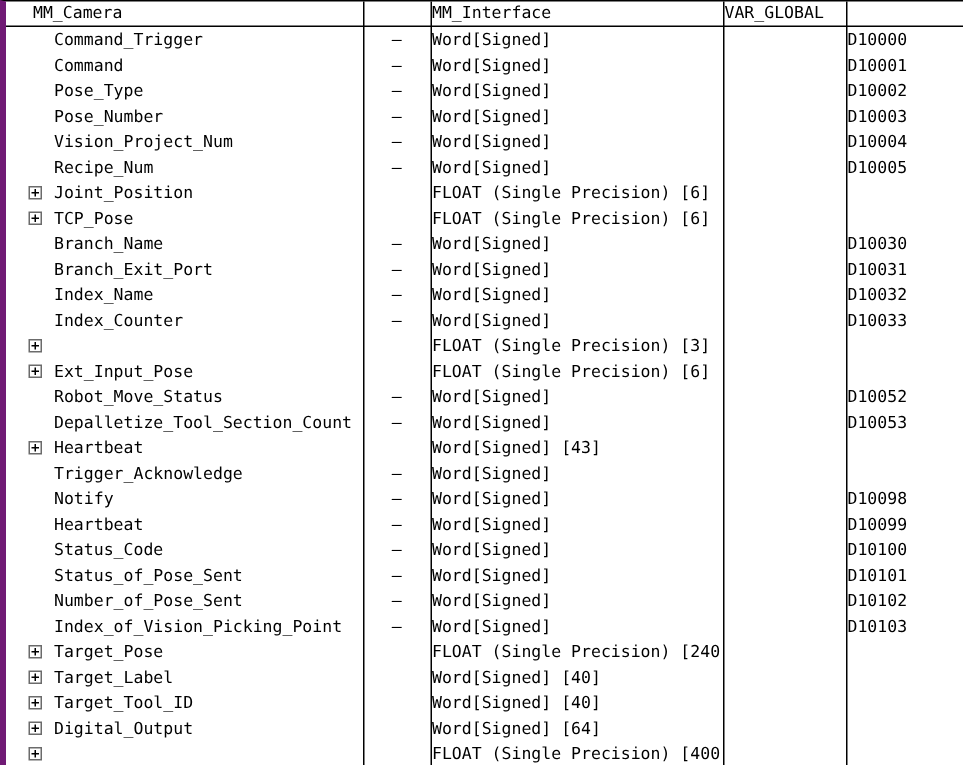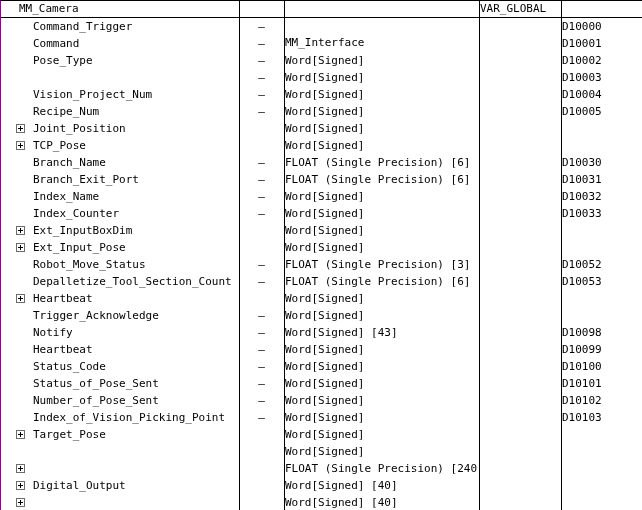--- a/index.html
+++ b/index.html
@@ -14,21 +14,21 @@
     font-size: 11px;
     color: #000000;
     overflow: hidden;
   }
   .grid {
     position: relative;
     width: 642px;
     height: 510px;
     box-sizing: border-box;
     border-top: 1px solid #000;
-    border-left: 1px solid #701a75;
+    border-left: 4px solid #701a75;
   }
   
   .vline {
     position: absolute;
     top: 0;
     bottom: 0;
     width: 1px;
     background: #000000;
   }
   .vline.c1 { left: 238px; }
@@ -53,21 +53,21 @@
     top: 0;
     height: 100%;
     overflow: hidden;
     text-overflow: clip;
     white-space: nowrap;
     font-family: "DejaVu Sans Mono", monospace;
     font-size: 11px;
   }
   .col-name   { left: 0px;   width: 237px; }
   .col-dash   { left: 239px; width: 43px;  text-align: center; }
-  .col-type   { left: 284px; width: 193px; margin-top: 34px; }
+  .col-type   { left: 284px; width: 193px; }
   .col-global { left: 479px; width: 80px;  }
   .col-addr   { left: 561px; width: 79px;  }
 
   .name-text {
     display: inline-block;
     padding-left: 2px;
   }
   
   .indent-1 { padding-left: 32px; }
 
@@ -142,20 +142,21 @@
         <div class="cell col-addr">D10001</div>
       </div>
       <div class="row">
         <div class="cell col-name"><span class="name-text indent-1">Pose_Type</span></div>
         <div class="cell col-dash dash">—</div>
         <div class="cell col-type">Word[Signed]</div>
         <div class="cell col-global"></div>
         <div class="cell col-addr">D10002</div>
       </div>
       <div class="row">
+        <div class="cell col-name"><span class="name-text indent-1">Pose_Number</span></div>
         <div class="cell col-dash dash">—</div>
         <div class="cell col-type">Word[Signed]</div>
         <div class="cell col-global"></div>
         <div class="cell col-addr">D10003</div>
       </div>
       <div class="row">
         <div class="cell col-name"><span class="name-text indent-1">Vision_Project_Num</span></div>
         <div class="cell col-dash dash">—</div>
         <div class="cell col-type">Word[Signed]</div>
         <div class="cell col-global"></div>
@@ -204,21 +205,21 @@
         <div class="cell col-addr">D10032</div>
       </div>
       <div class="row">
         <div class="cell col-name"><span class="name-text indent-1">Index_Counter</span></div>
         <div class="cell col-dash dash">—</div>
         <div class="cell col-type">Word[Signed]</div>
         <div class="cell col-global"></div>
         <div class="cell col-addr">D10033</div>
       </div>
       <div class="row">
-        <div class="cell col-name"><span class="expander"></span><span class="name-text indent-1">Ext_InputBoxDim</span></div>
+        <div class="cell col-name"><span class="expander"></span></div>
         <div class="cell col-dash dash"></div>
         <div class="cell col-type">FLOAT (Single Precision) [3]</div>
         <div class="cell col-global"></div>
         <div class="cell col-addr"></div>
       </div>
       <div class="row">
         <div class="cell col-name"><span class="expander"></span><span class="name-text indent-1">Ext_Input_Pose</span></div>
         <div class="cell col-dash dash"></div>
         <div class="cell col-type">FLOAT (Single Precision) [6]</div>
         <div class="cell col-global"></div>
@@ -294,41 +295,42 @@
         <div class="cell col-addr">D10103</div>
       </div>
       <div class="row">
         <div class="cell col-name"><span class="expander"></span><span class="name-text indent-1">Target_Pose</span></div>
         <div class="cell col-dash dash"></div>
         <div class="cell col-type">FLOAT (Single Precision) [240]</div>
         <div class="cell col-global"></div>
         <div class="cell col-addr"></div>
       </div>
       <div class="row">
+        <div class="cell col-name"><span class="expander"></span><span class="name-text indent-1">Target_Label</span></div>
         <div class="cell col-dash dash"></div>
         <div class="cell col-type">Word[Signed] [40]</div>
         <div class="cell col-global"></div>
         <div class="cell col-addr"></div>
       </div>
       <div class="row">
+        <div class="cell col-name"><span class="expander"></span><span class="name-text indent-1">Target_Tool_ID</span></div>
+        <div class="cell col-dash dash"></div>
+        <div class="cell col-type">Word[Signed] [40]</div>
+        <div class="cell col-global"></div>
+        <div class="cell col-addr"></div>
+      </div>
+      <div class="row">
+        <div class="cell col-name"><span class="expander"></span><span class="name-text indent-1">Digital_Output</span></div>
+        <div class="cell col-dash dash"></div>
+        <div class="cell col-type">Word[Signed] [64]</div>
+        <div class="cell col-global"></div>
+        <div class="cell col-addr"></div>
+      </div>
+      <div class="row">
         <div class="cell col-name"><span class="expander"></span></div>
         <div class="cell col-dash dash"></div>
-        <div class="cell col-type">Word[Signed] [40]</div>
-        <div class="cell col-global"></div>
-        <div class="cell col-addr"></div>
-      </div>
-      <div class="row">
-        <div class="cell col-name"><span class="expander"></span><span class="name-text indent-1">Digital_Output</span></div>
-        <div class="cell col-dash dash"></div>
-        <div class="cell col-type">Word[Signed] [64]</div>
-        <div class="cell col-global"></div>
-        <div class="cell col-addr"></div>
-      </div>
-      <div class="row">
-        <div class="cell col-name"><span class="expander"></span></div>
-        <div class="cell col-dash dash"></div>
         <div class="cell col-type">FLOAT (Single Precision) [400]</div>
         <div class="cell col-global"></div>
         <div class="cell col-addr"></div>
       </div>
     </div>
 
 </div>
 
 </body></html>

